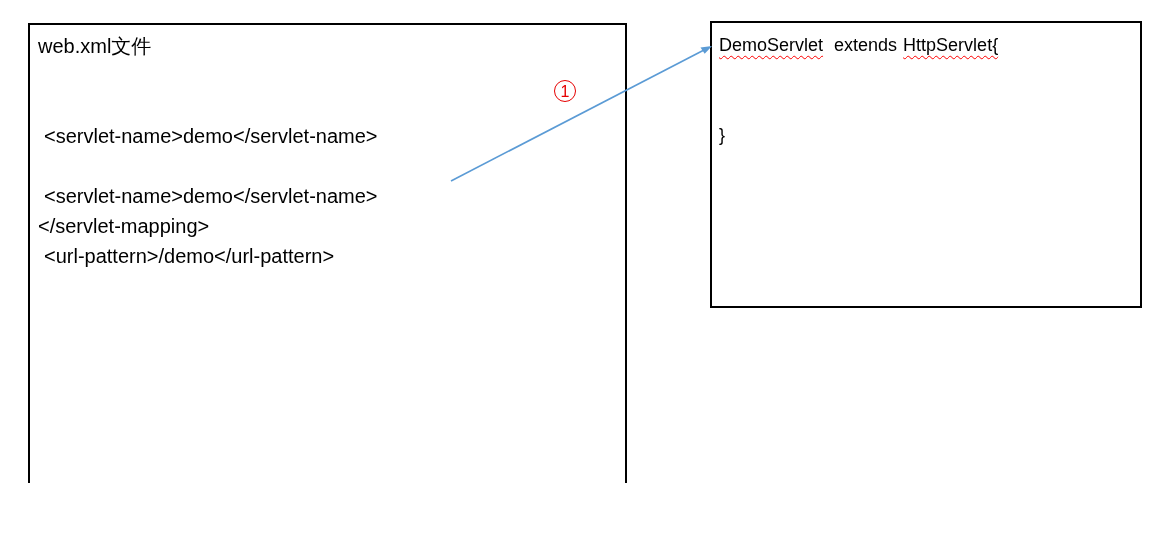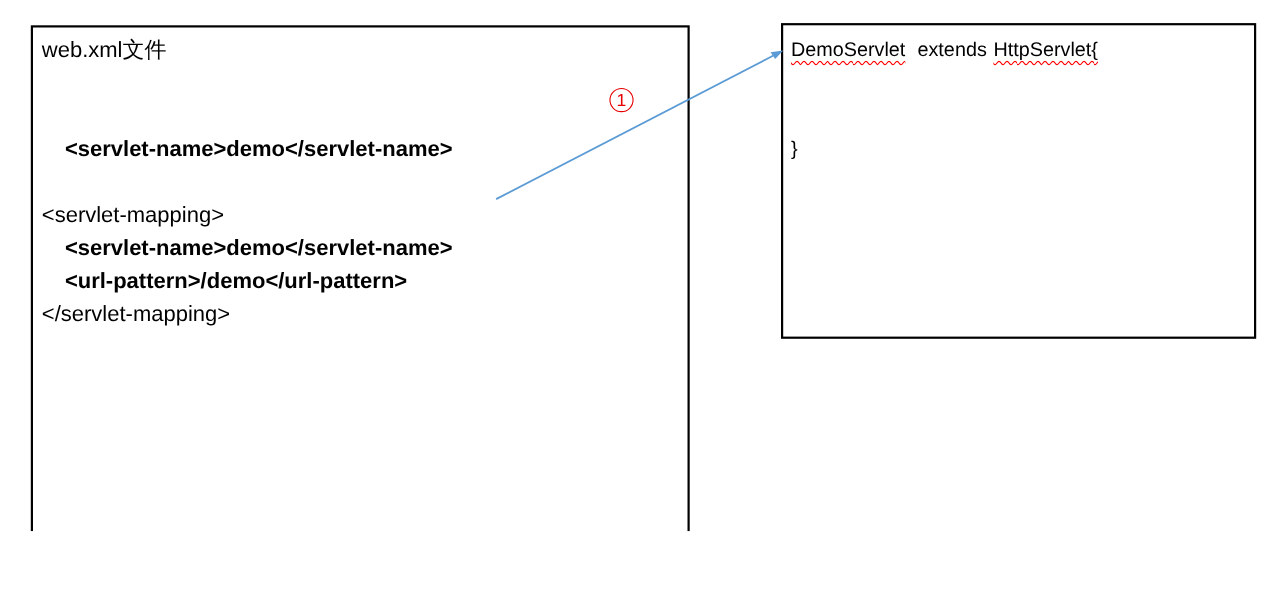--- a/index.html
+++ b/index.html
@@ -33,21 +33,21 @@
     font-size: 18px;
     z-index: 1;
   }
   .line {
     height: 30px;
     line-height: 30px;
     padding-left: 8px;
     white-space: pre;
     overflow: visible;
   }
-  .line.indent { padding-left: 29px; font-weight: bold; }
+  .line.indent { padding-left: 14px; }
   .right-box .line { padding-left: 7px; }
   .squiggle {
     text-decoration: underline;
     text-decoration-style: wavy;
     text-decoration-color: #ff0000;
     text-decoration-thickness: 1px;
     text-underline-offset: 4px;
     text-decoration-skip-ink: none;
   }
   .class-name { margin-right: 11px; }
@@ -78,24 +78,23 @@
 <body>
 
 <div class="canvas">
 
   <div class="box left-box">
     <div class="line">web.xml文件</div>
     <div class="line"></div>
     <div class="line"></div>
     <div class="line indent">&lt;servlet-name&gt;demo&lt;/servlet-name&gt;</div>
     <div class="line"></div>
-    <div class="line">&lt;servlet-mapping&gt;</div>
     <div class="line indent">&lt;servlet-name&gt;demo&lt;/servlet-name&gt;</div>
+    <div class="line">&lt;/servlet-mapping&gt;</div>
     <div class="line indent">&lt;url-pattern&gt;/demo&lt;/url-pattern&gt;</div>
-    <div class="line">&lt;/servlet-mapping&gt;</div>
   </div>
 
   <div class="box right-box">
     <div class="line"><span class="squiggle class-name">DemoServlet</span><span class="extends-kw">extends</span><span class="squiggle">HttpServlet{</span></div>
     <div class="line"></div>
     <div class="line"></div>
     <div class="line">}</div>
   </div>
 
   <svg class="arrow-layer" width="1151" height="553" viewBox="0 0 1151 553" xmlns="http://www.w3.org/2000/svg">

